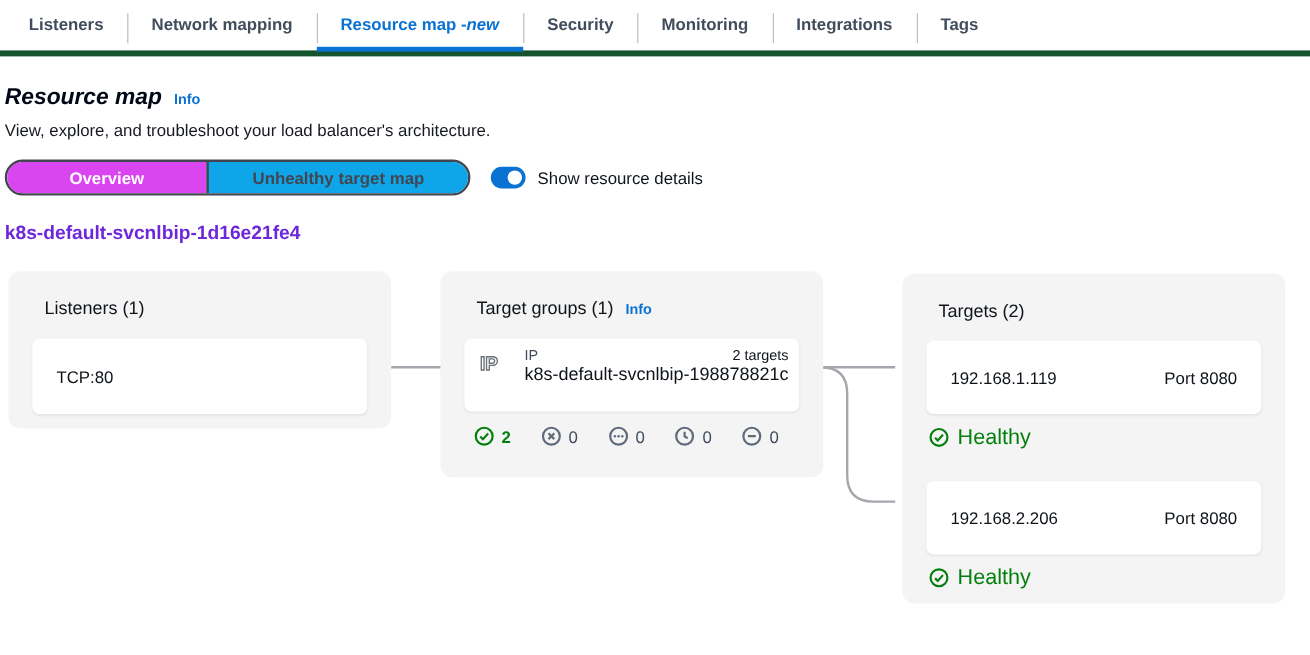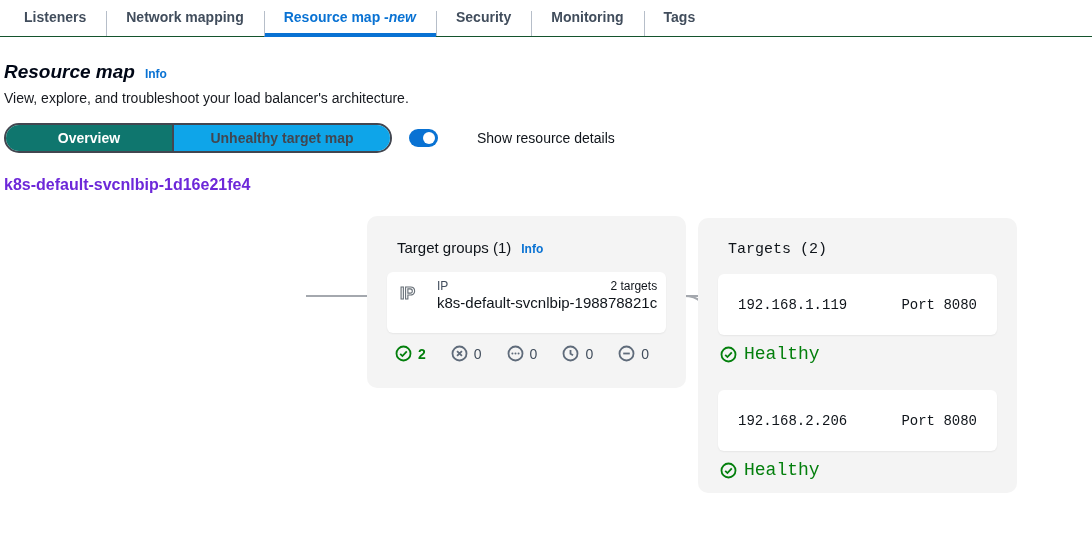--- a/index.html
+++ b/index.html
@@ -6,22 +6,22 @@
   html,body { background:#fff; }
   body {
     width:1092px; height:546px;
     font-family:"Liberation Sans", sans-serif;
     color:#0f141a;
     overflow:hidden;
   }
   
   .tabs {
     display:flex; align-items:stretch;
-    height:37px; padding-left:4px;
-    border-bottom:1px solid #14532d;
+    height:47px; padding-left:4px;
+    border-bottom:5px solid #14532d;
   }
   .tab {
     display:flex; align-items:center;
     padding:0 20px;
     font-size:14px; font-weight:bold; color:#414d5c;
     cursor:pointer; position:relative;
     border-bottom:4px solid transparent;
     margin-bottom:-1px; white-space:nowrap;
   }
   .tab:not(:first-child)::before {
@@ -39,39 +39,39 @@
   
   .controls-row { margin-top:17px; display:flex; align-items:center; }
   .segmented { display:flex; border:2px solid #424650; border-radius:17px; overflow:hidden; height:30px; background:#fff; }
   .seg {
     height:100%; border:none; background:#0ea5e9; cursor:pointer;
     font-family:inherit; font-size:14px; font-weight:bold; color:#424650;
     display:flex; align-items:center; justify-content:center;
   }
   .seg.first { width:166px; }
   .seg.second { width:218px; border-left:2px solid #424650; }
-  .seg.selected { background:#0f766e; color:#fff; }
-  .toggle-wrap { display:flex; align-items:center; margin-left:17px;gap:29px; }
+  .seg.selected { background:#d946ef; color:#fff; }
+  .toggle-wrap { display:flex; align-items:center; margin-left:17px; }
   .toggle {
     width:29px; height:18px; border-radius:9px; background:#0972d3;
     position:relative; display:inline-block; cursor:pointer;
   }
   .toggle .knob { position:absolute; top:3px; right:3px; width:12px; height:12px; border-radius:50%; background:#fff; }
   .toggle-label { margin-left:10px; font-size:14px; color:#0f141a; }
   
   .lb-name { margin-top:23px; font-size:16px; font-weight:bold; color:#6d28d9; }
   
   .map { position:relative; margin-top:0; height:310px; top:14px; }
   .connectors { position:absolute; left:0; top:0; pointer-events:none; }
   .panel {
     position:absolute; background:#f4f4f4; border-radius:10px; padding:20px;
   }
   .panel-listeners { left:3px; top:8px; width:319px; height:131px; }
   .panel-target-groups { left:363px; top:8px; width:319px; height:172px; }
-  .panel-targets { left:694px; top:10px; width:319px; height:275px;font-family:Liberation Mono, monospace; }
+  .panel-targets { left:748px; top:10px; width:319px; height:275px; }
   .panel-heading-row { display:flex; align-items:baseline; margin:3px 0 0 10px; }
   .panel-heading { font-size:15px; font-weight:normal; color:#0f141a; }
   .card {
     background:#fff; border-radius:6px; box-shadow:0 1px 2px rgba(0,0,0,0.06);
     cursor:pointer;
   }
   .listener-card {
     margin-top:16px; height:63px; padding:0 20px;
     display:flex; align-items:center; font-size:14px;
   }
@@ -115,20 +115,23 @@
       <span>Resource map - </span>
       <em>new</em>
     </div>
   <div class="tab">
       <span>Security</span>
     </div>
   <div class="tab">
       <span>Monitoring</span>
     </div>
   <div class="tab">
+      <span>Integrations</span>
+    </div>
+  <div class="tab">
       <span>Tags</span>
     </div>
 </nav>
 
 <main class="content">
   <div class="title-row">
     <h1 class="page-title">Resource map</h1>
     <a class="info-link">Info</a>
   </div>
   <p class="desc">View, explore, and troubleshoot your load balancer's architecture.</p>
@@ -148,20 +151,28 @@
 
   <h2 class="lb-name">k8s-default-svcnlbip-1d16e21fe4</h2>
 
   <div class="map">
     <svg class="connectors" width="1043" height="310" viewBox="0 0 1043 310">
       <path d="M302 88 H383" fill="none" stroke="#a4a8ae" stroke-width="2"></path>
       <path d="M663 88 H742" fill="none" stroke="#a4a8ae" stroke-width="2"></path>
       <path d="M666 88 L680 88 Q702 88 702 110 L702 178 Q702 200 724 200 L742 200" fill="none" stroke="#a4a8ae" stroke-width="2"></path>
     </svg>
 
+    <section class="panel panel-listeners">
+      <div class="panel-heading-row">
+        <h3 class="panel-heading">Listeners (1)</h3>
+      </div>
+      <div class="card listener-card">
+        <span>TCP:80</span>
+      </div>
+    </section>
 
     <section class="panel panel-target-groups">
       <div class="panel-heading-row">
         <h3 class="panel-heading">Target groups (1)</h3>
         <a class="info-link">Info</a>
       </div>
       <div class="card tg-card">
         <span class="tg-icon">
           <svg width="28" height="22" viewBox="0 0 28 22">
               <text x="1" y="17" font-size="16" font-weight="bold" fill="none" stroke="#687078" stroke-width="1.1">IP</text>

